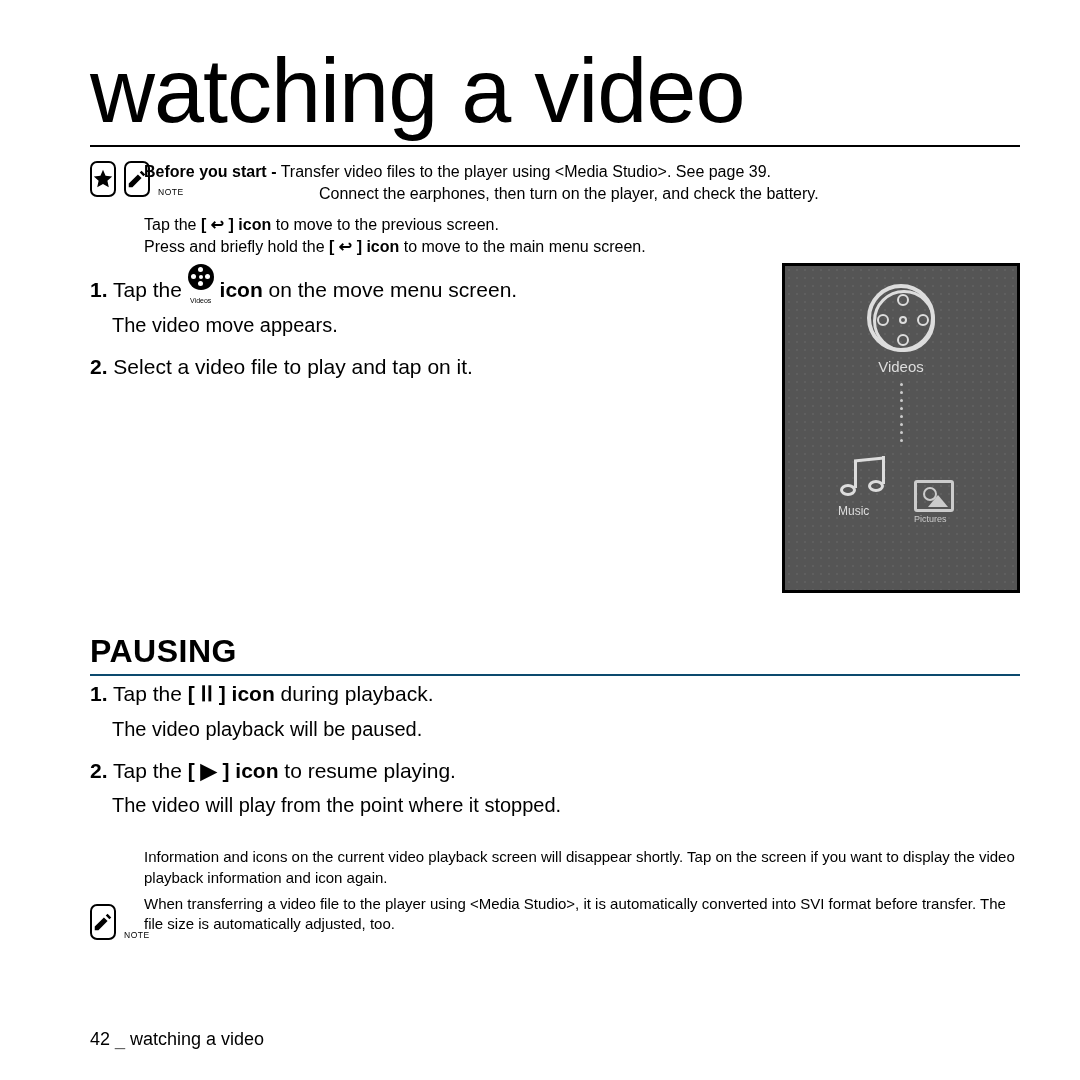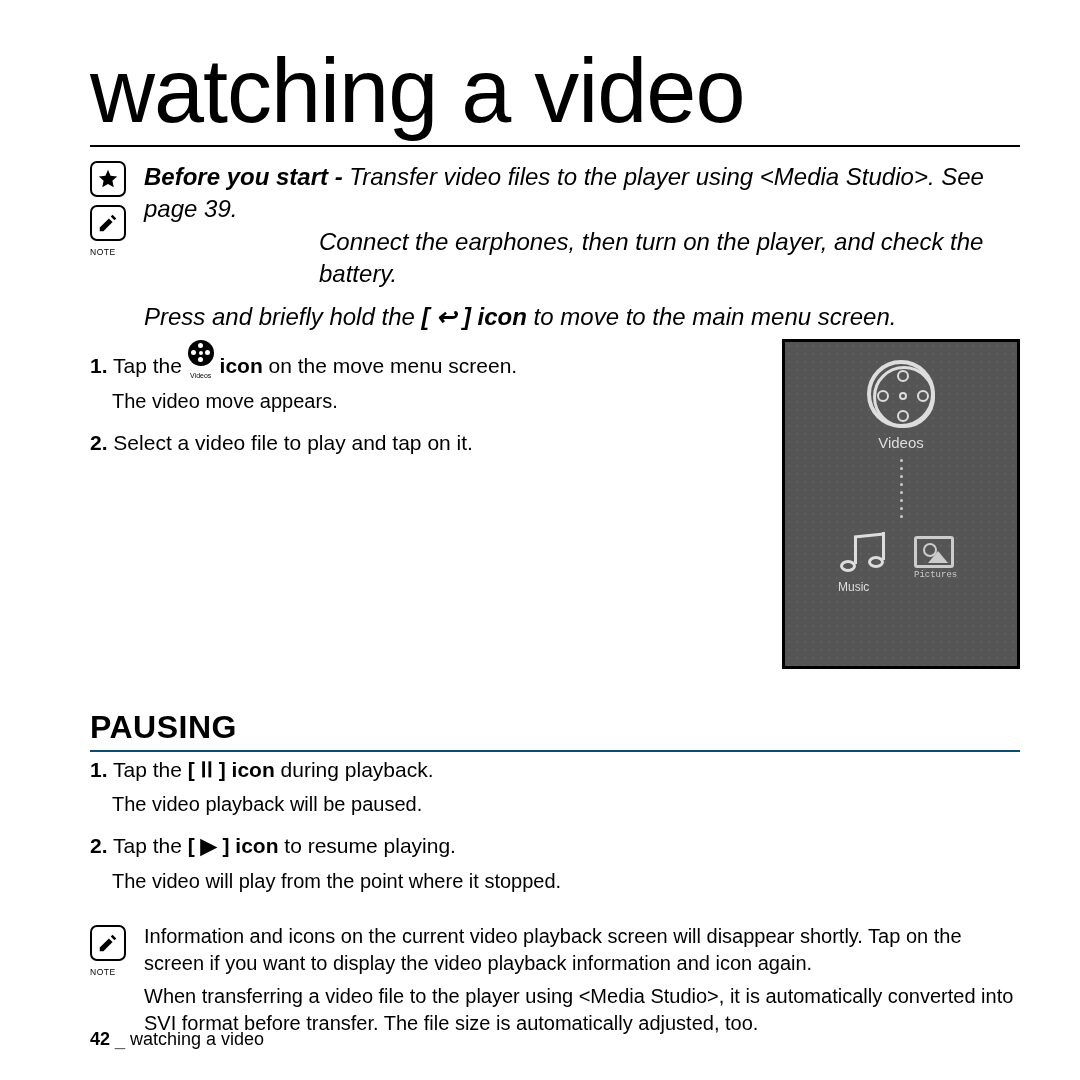--- a/index.html
+++ b/index.html
@@ -1,23 +1,23 @@
 <!DOCTYPE html>
 <html><head>
 <meta charset="utf-8">
 <style>
   * { box-sizing: border-box; margin: 0; padding: 0; }
   html, body { width: 1080px; height: 1080px; background: #fff; font-family: Arial, Helvetica, sans-serif; color: #000; }
   .page { padding: 40px 60px 30px 90px; position: relative; width: 1080px; height: 1080px; }
   .title { font-size: 90px; font-weight: 400; letter-spacing: -1px; border-bottom: 2px solid #000; padding-bottom: 2px; margin-bottom: 14px; }
   .intro-row { display: flex; align-items: flex-start; gap: 14px; margin-bottom: 4px; }
-  .icon-col { width: 40px; display: flex; flex-direction: column; align-items: flex-start; gap: 8px; }
+  .icon-col { width: 40px; display: flex; flex-direction: row; align-items: flex-end; gap: 8px; }
   .side-icon { width: 36px; height: 36px; border: 2.5px solid #000; border-radius: 7px; display: flex; align-items: center; justify-content: center; }
   .note-label { font-size: 8.5px; letter-spacing: 0.5px; margin-top: -2px; }
-  .intro-text { flex: 1; font-size: 24px; line-height: 1.35; font-style: italic; }
+  .intro-text { flex: 1; font-size: 16px; line-height: 1.35; }
   .intro-text .indent { padding-left: 0; }
   .bold { font-weight: 700; }
   .steps-area { display: flex; gap: 20px; margin-top: 6px; }
   .steps-text { flex: 1; }
   .step { font-size: 21px; line-height: 1.5; margin-bottom: 8px; }
   .step-sub { font-size: 20px; margin-left: 22px; margin-top: 2px; margin-bottom: 14px; }
   .inline-icon { display: inline-block; vertical-align: -6px; position: relative; }
   .reel { width: 26px; height: 26px; border-radius: 50%; background: #000; display: inline-block; position: relative; vertical-align: -4px; }
   .reel::before, .reel::after { content:''; position:absolute; background:#fff; border-radius:50%; }
   .reel::before { width:5px; height:5px; top:3px; left:10px; box-shadow: -7px 7px 0 #fff, 7px 7px 0 #fff, 0 14px 0 #fff; }
@@ -43,32 +43,32 @@
   .ss-music-icon { position: relative; height: 48px; }
   .mnote { position:absolute; }
   .mnote .head { width:16px; height:12px; border:3px solid #ddd; border-radius:50%; position:absolute; }
   .mnote .stem { width:3px; height:28px; background:#ddd; position:absolute; }
   .ss-music .h1 { left:2px; top:32px; }
   .ss-music .s1 { left:16px; top:8px; }
   .ss-music .h2 { left:30px; top:28px; }
   .ss-music .s2 { left:44px; top:4px; }
   .ss-music .beam { position:absolute; width:30px; height:3px; background:#ddd; top:6px; left:16px; transform: rotate(-6deg); }
   .ss-music-label { color:#ddd; font-size:12px; margin-top:4px; text-align:left; }
-  .ss-pic { width: 50px; margin-top: 8px; font-family: Liberation Mono, monospace; }
+  .ss-pic { width: 50px; margin-top: 28px; }
   .ss-pic-icon { width:40px; height:32px; border:3px solid #ccc; border-radius:3px; position:relative; }
   .ss-pic-icon::before { content:''; position:absolute; width:10px; height:10px; border:2px solid #ccc; border-radius:50%; top:4px; left:6px; }
   .ss-pic-icon::after { content:''; position:absolute; width:0; height:0; border-left:10px solid transparent; border-right:10px solid transparent; border-bottom:12px solid #ccc; bottom:2px; right:3px; }
   .ss-pic-label { color:#ccc; font-size:9px; margin-top:2px; }
   .section-title { font-size: 32px; font-weight: 700; letter-spacing: 0.5px; border-bottom: 2px solid #0c4a6e; padding-bottom: 4px; margin-top: 40px; margin-bottom: 2px; }
   .footer-note { display:flex; gap:14px; margin-top: 30px; }
   .footer-note .icon-col { padding-top: 2px; }
-  .footer-note-text { flex:1; font-size: 20px; line-height: 1.35; }
+  .footer-note-text { flex:1; font-size: 15px; line-height: 1.35; }
   .footer-note-text p { margin-bottom: 6px; }
   .page-footer { position:absolute; bottom: 30px; left: 90px; font-size: 18px; }
-  .page-footer .pn { font-weight:700; }
+  .page-footer .pn { font-weight:400; }
   .page-footer .sep { color:#666; }
   .back-arrow { font-family: Arial; }
   svg.pen { width:22px; height:22px; }
   svg.star { width:22px; height:22px; }
 </style>
 </head>
 <body>
 
 <div class="page">
 
@@ -87,20 +87,23 @@
           </svg>
       </div>
       <div class="note-label">NOTE</div>
     </div>
     <div class="intro-text">
       <div>
         <span class="bold">Before you start -</span><span> Transfer video files to the player using &lt;Media Studio&gt;. See page 39.</span>
       </div>
       <div class="indent" style="padding-left: 175px;">Connect the earphones, then turn on the player, and check the battery.</div>
       <div style="height:10px;"></div>
+      <div>
+        <span>Tap the </span><span class="bold back-arrow">[ ↩ ] icon</span><span> to move to the previous screen.</span>
+      </div>
       <div>
         <span>Press and briefly hold the </span><span class="bold back-arrow">[ ↩ ] icon</span><span> to move to the main menu screen.</span>
       </div>
     </div>
   </div>
 
   <div class="steps-area">
     <div class="steps-text">
       <div class="step">
         <span class="bold">1.</span><span> Tap the </span>

